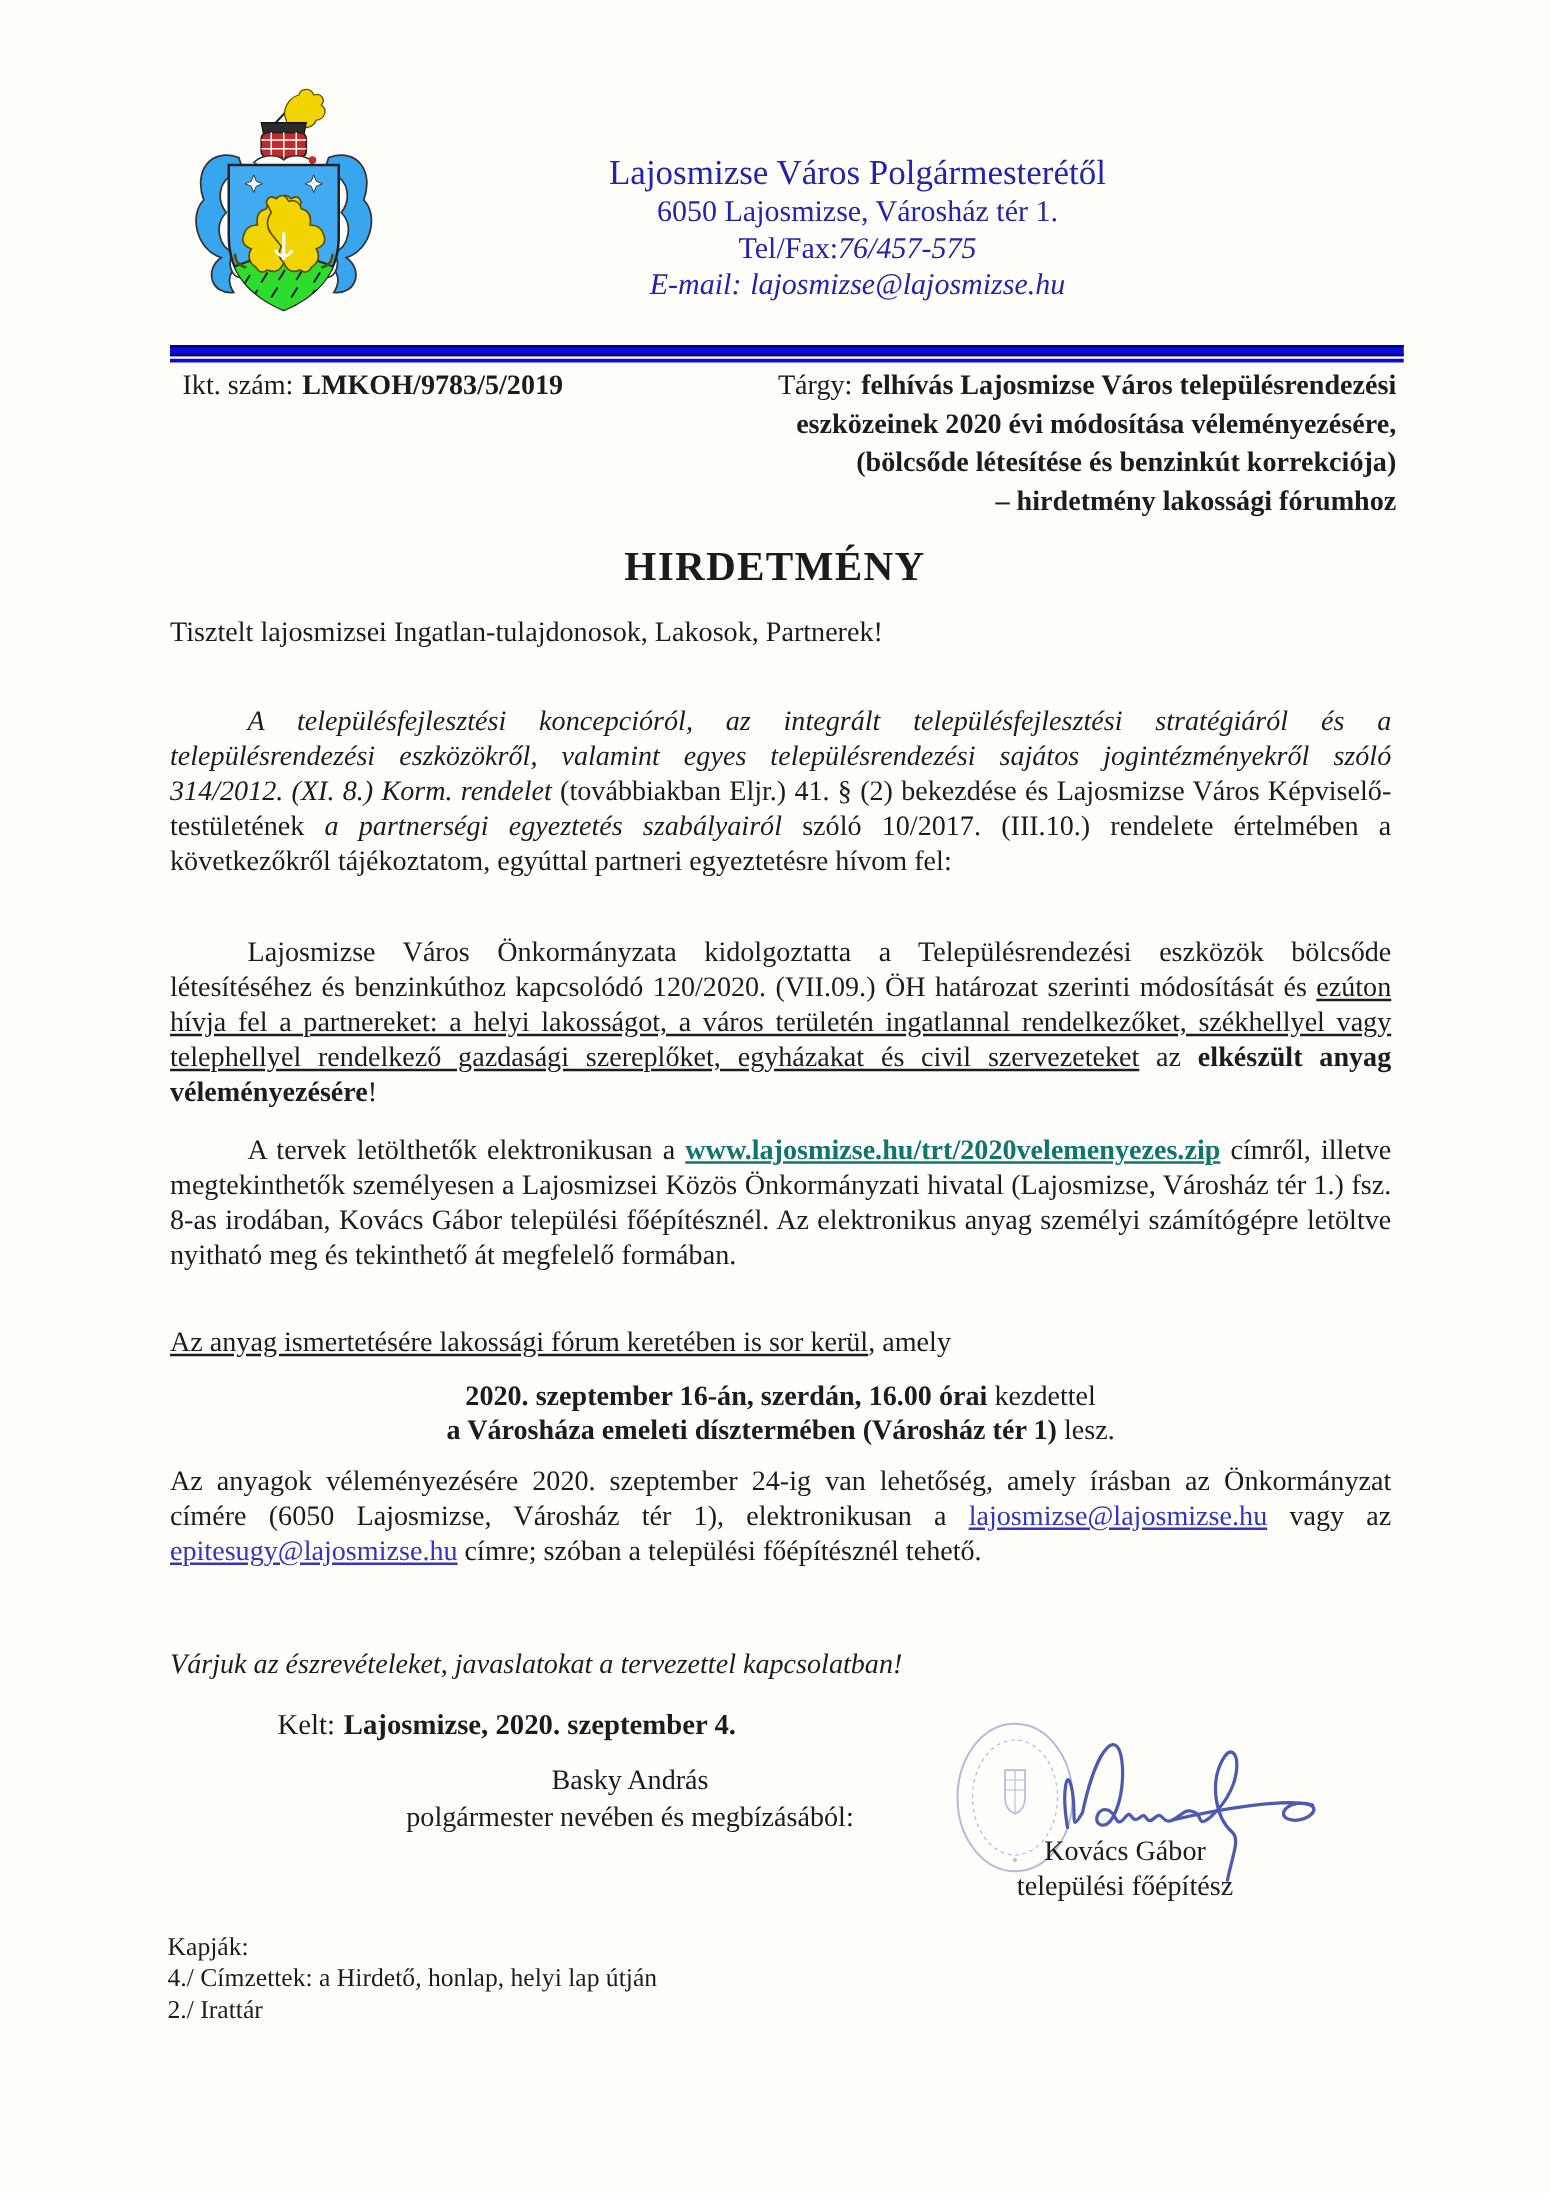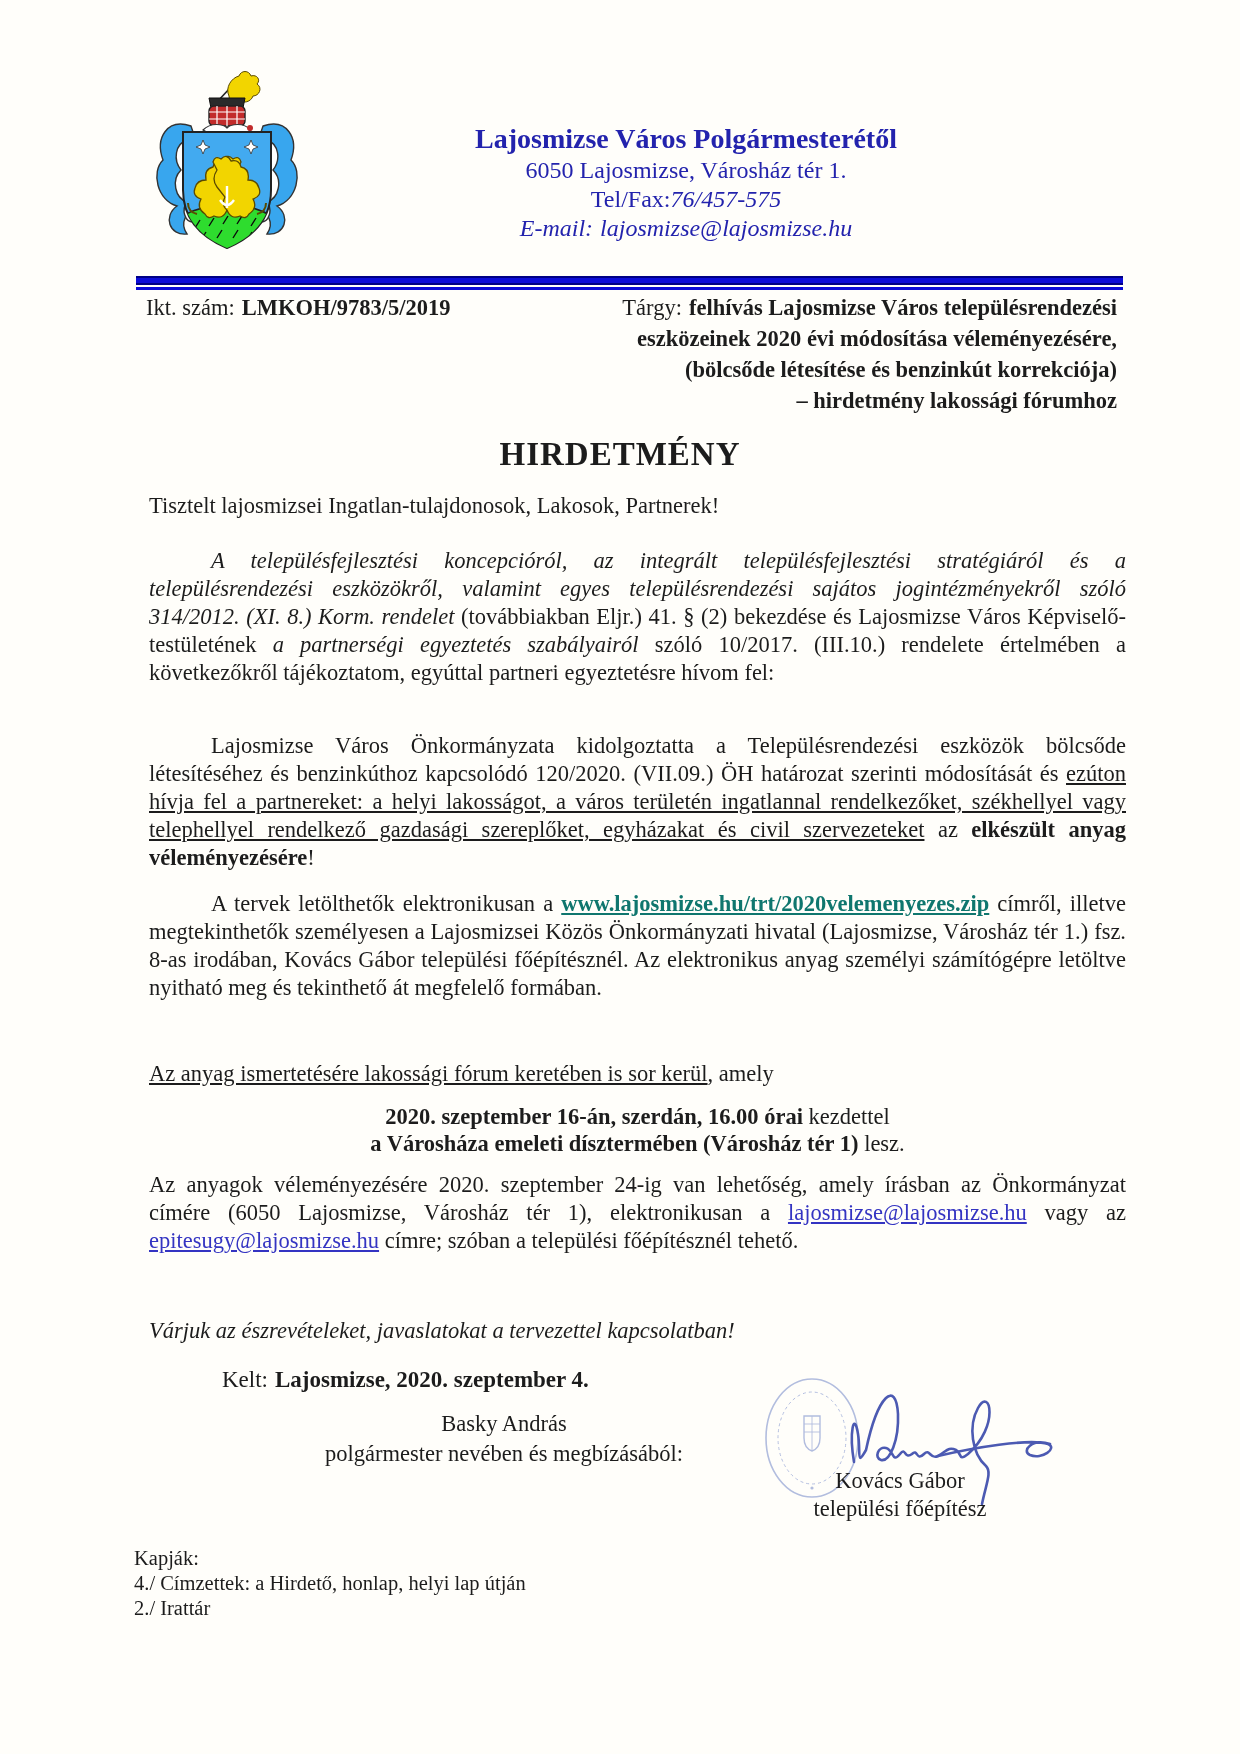--- a/index.html
+++ b/index.html
@@ -13,21 +13,21 @@
     font-family: "Liberation Serif", "DejaVu Serif", serif;
     color: #1c1c1c;
     overflow: hidden;
   }
   
   .crest { position: absolute; left: 146px; top: 68px; width: 162px; height: 190px; }
   .letterhead {
     position: absolute; left: 380px; top: 122px; width: 612px;
     text-align: center; color: #2323ad;
   }
-  .lh-title  { font-size: 28px; font-weight: bold; line-height: 34px; }
+  .lh-title  { font-size: 28px; font-weight: normal; line-height: 34px; }
   .lh-line   { font-size: 24px; line-height: 29px; }
   .italic    { font-style: italic; }
   .bold      { font-weight: bold; }
   .underline { text-decoration: underline; }
   .gap-r     { margin-right: 7px; }
   
   .separator { position: absolute; left: 136px; top: 276px; width: 987px; }
   .sep-thick { height: 9px; background: #0c0cd8; border-top: 2px solid #000085; border-bottom: 2px solid #000085; }
   .sep-thin  { height: 3px; background: #0c0cd8; margin-top: 2px; }
   
@@ -36,23 +36,23 @@
     display: flex; justify-content: space-between;
     font-size: 22.5px; line-height: 31px;
   }
   .meta-right { text-align: right; }
   
   .doc-title {
     position: absolute; left: 0; width: 100%; top: 436px;
     text-align: center; font-size: 33px; font-weight: bold; letter-spacing: 1px;
   }
   .bodytext { font-size: 22.5px; line-height: 28px; }
-  .abs      { position: absolute; left: 149px; width: 977px; }
+  .abs      { position: absolute; left: 136px; width: 977px; }
   .just     { text-align: justify; }
-  .indent   { text-indent: 62px; }
+  .indent   { text-indent: 62px; margin-top: 16px; }
   .centered { text-align: center; }
   .salutation { top: 492px; }
   .p1 { top: 547px; }
   .p2 { top: 732px; }
   .p3 { top: 890px; }
   .forum-line { top: 1060px; }
   .event-block { top: 1103px; line-height: 27px; }
   .p5 { top: 1171px; }
   .closing { top: 1317px; font-style: italic; }
   .dateline { position: absolute; left: 222px; top: 1367px; font-size: 23px; }

